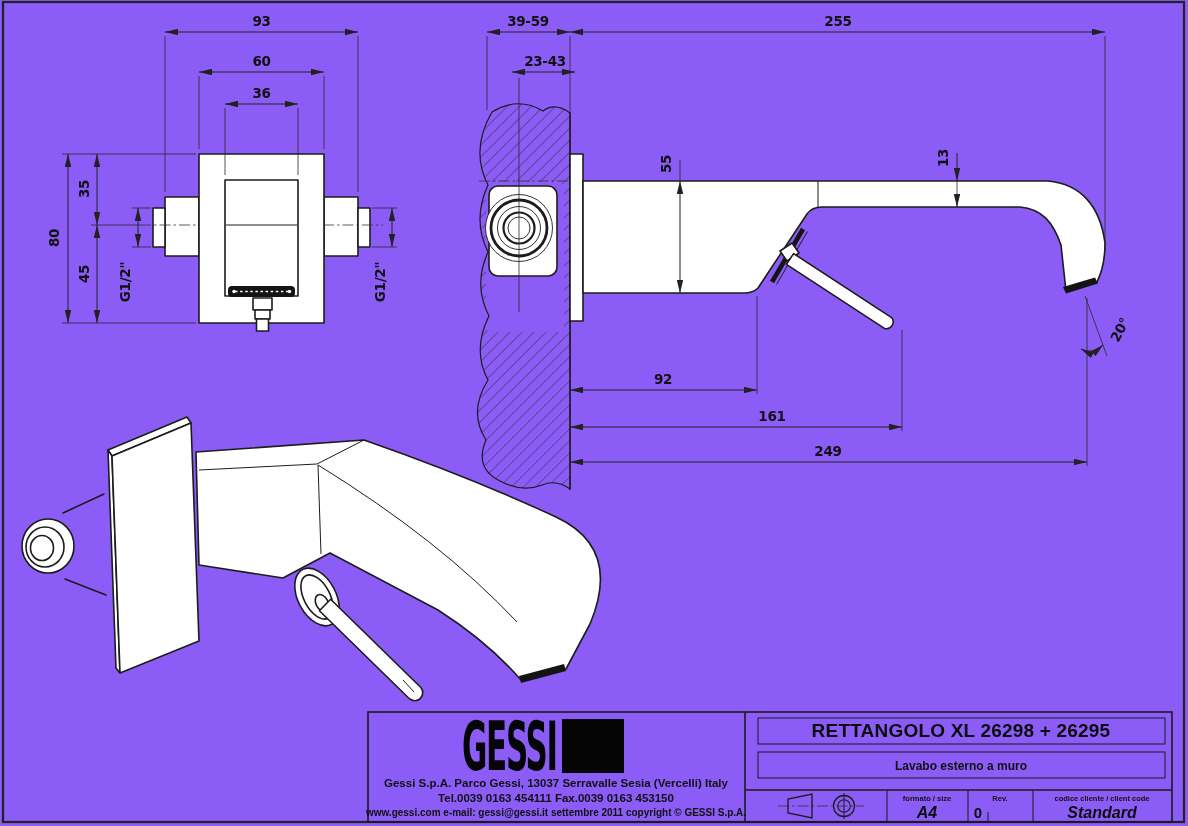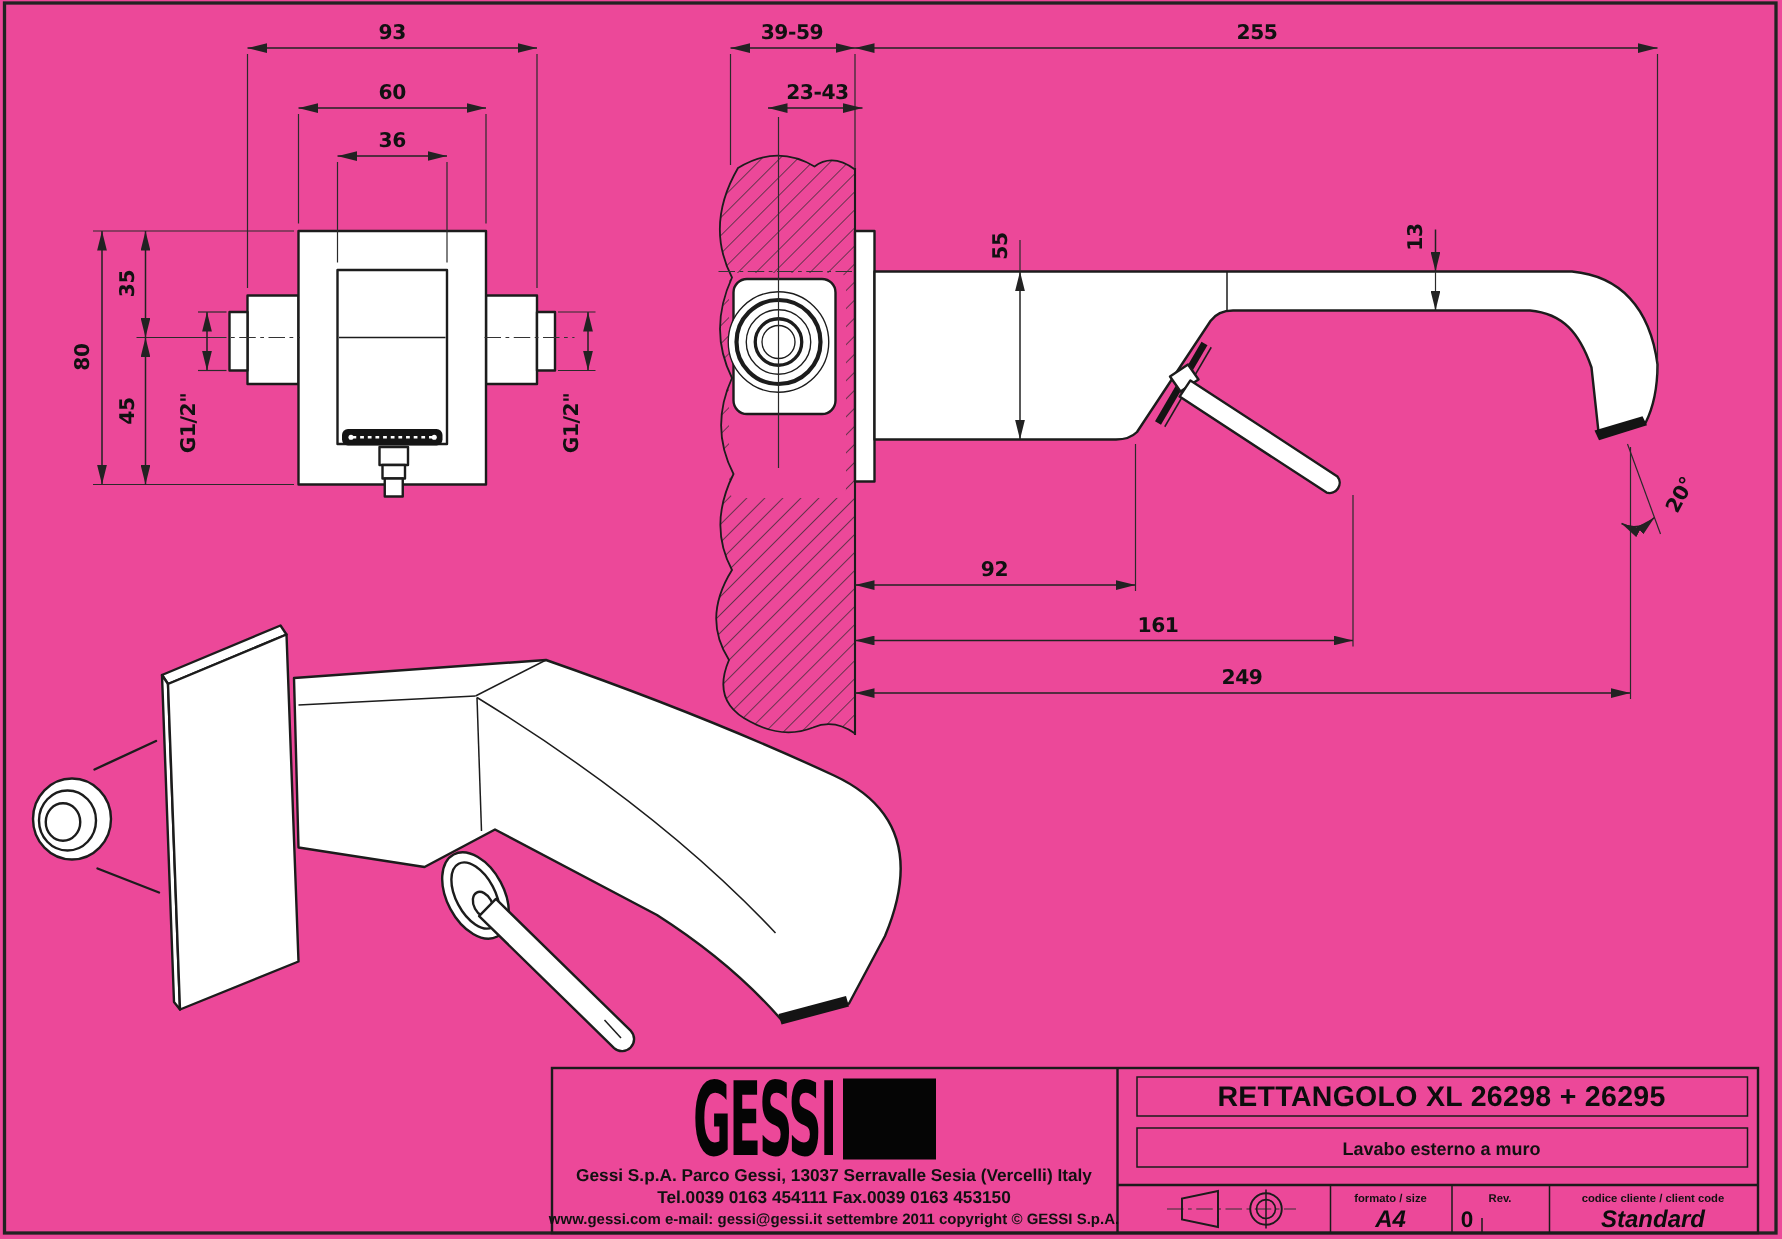--- a/index.html
+++ b/index.html
@@ -1,16 +1,16 @@
 <!DOCTYPE html>
 <html><head>
 <meta charset="utf-8">
 <style>
   html,body{margin:0;padding:0;background:#e8e8e8;}
-  .sheet{width:1188px;height:826px;background:#ec4899;position:relative;margin:0 auto;overflow:hidden;}
+  .sheet{width:1188px;height:826px;background:#8b5cf6;position:relative;margin:0 auto;overflow:hidden;}
   svg{display:block;}
   
   .obj{stroke:#1c1c1c;stroke-width:1.6;fill:none;stroke-linecap:round;stroke-linejoin:round;}
   .objthin{stroke:#1c1c1c;stroke-width:1;fill:none;}
   .objw{stroke:#1c1c1c;stroke-width:1.6;fill:#ffffff;stroke-linejoin:round;}
   .dim{stroke:#222222;stroke-width:1;fill:none;}
   .ext{stroke:#2a2a2a;stroke-width:0.8;fill:none;}
   .cl{stroke:#333333;stroke-width:0.8;fill:none;stroke-dasharray:11 3 2.5 3;}
   .dt{font-family:"DejaVu Sans",sans-serif;font-weight:bold;font-size:13.5px;fill:#111;letter-spacing:-0.3px;}
   .tbline{stroke:#1b1b1b;stroke-width:1.6;fill:none;}

